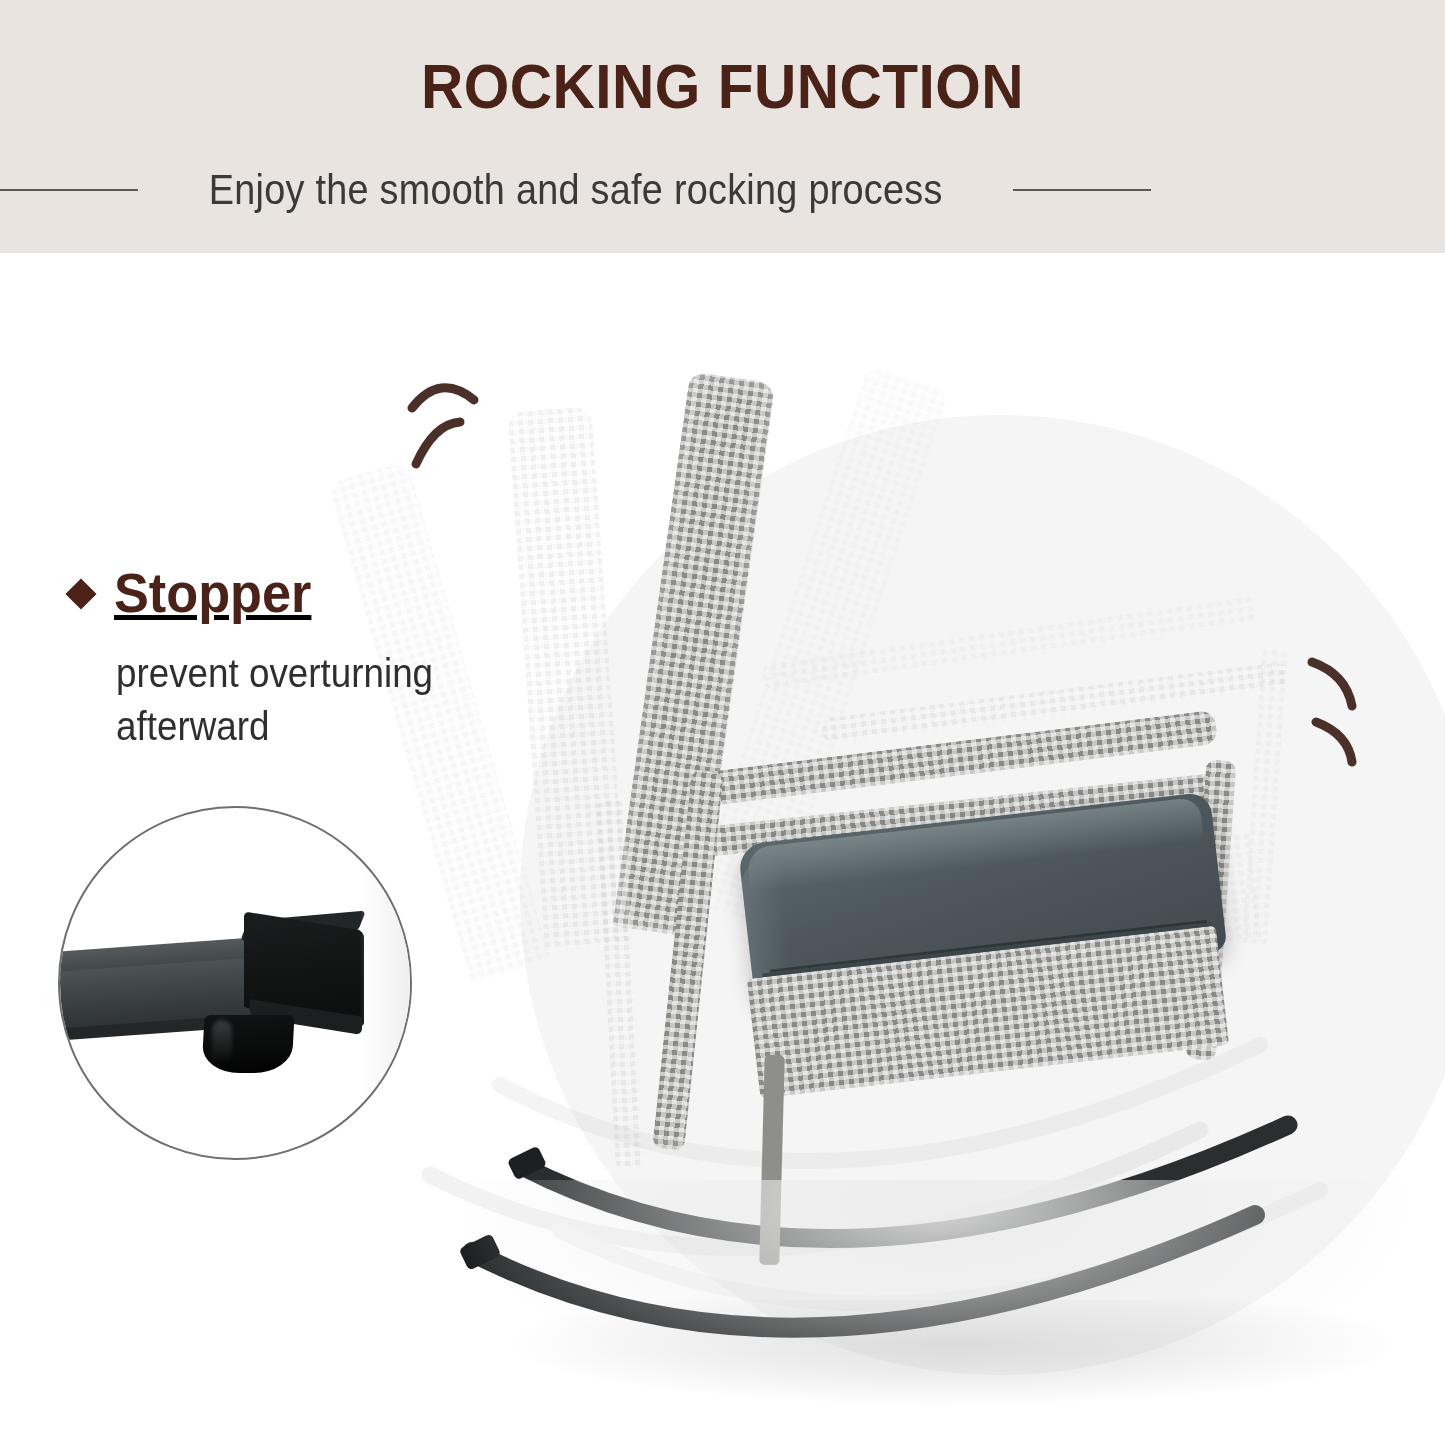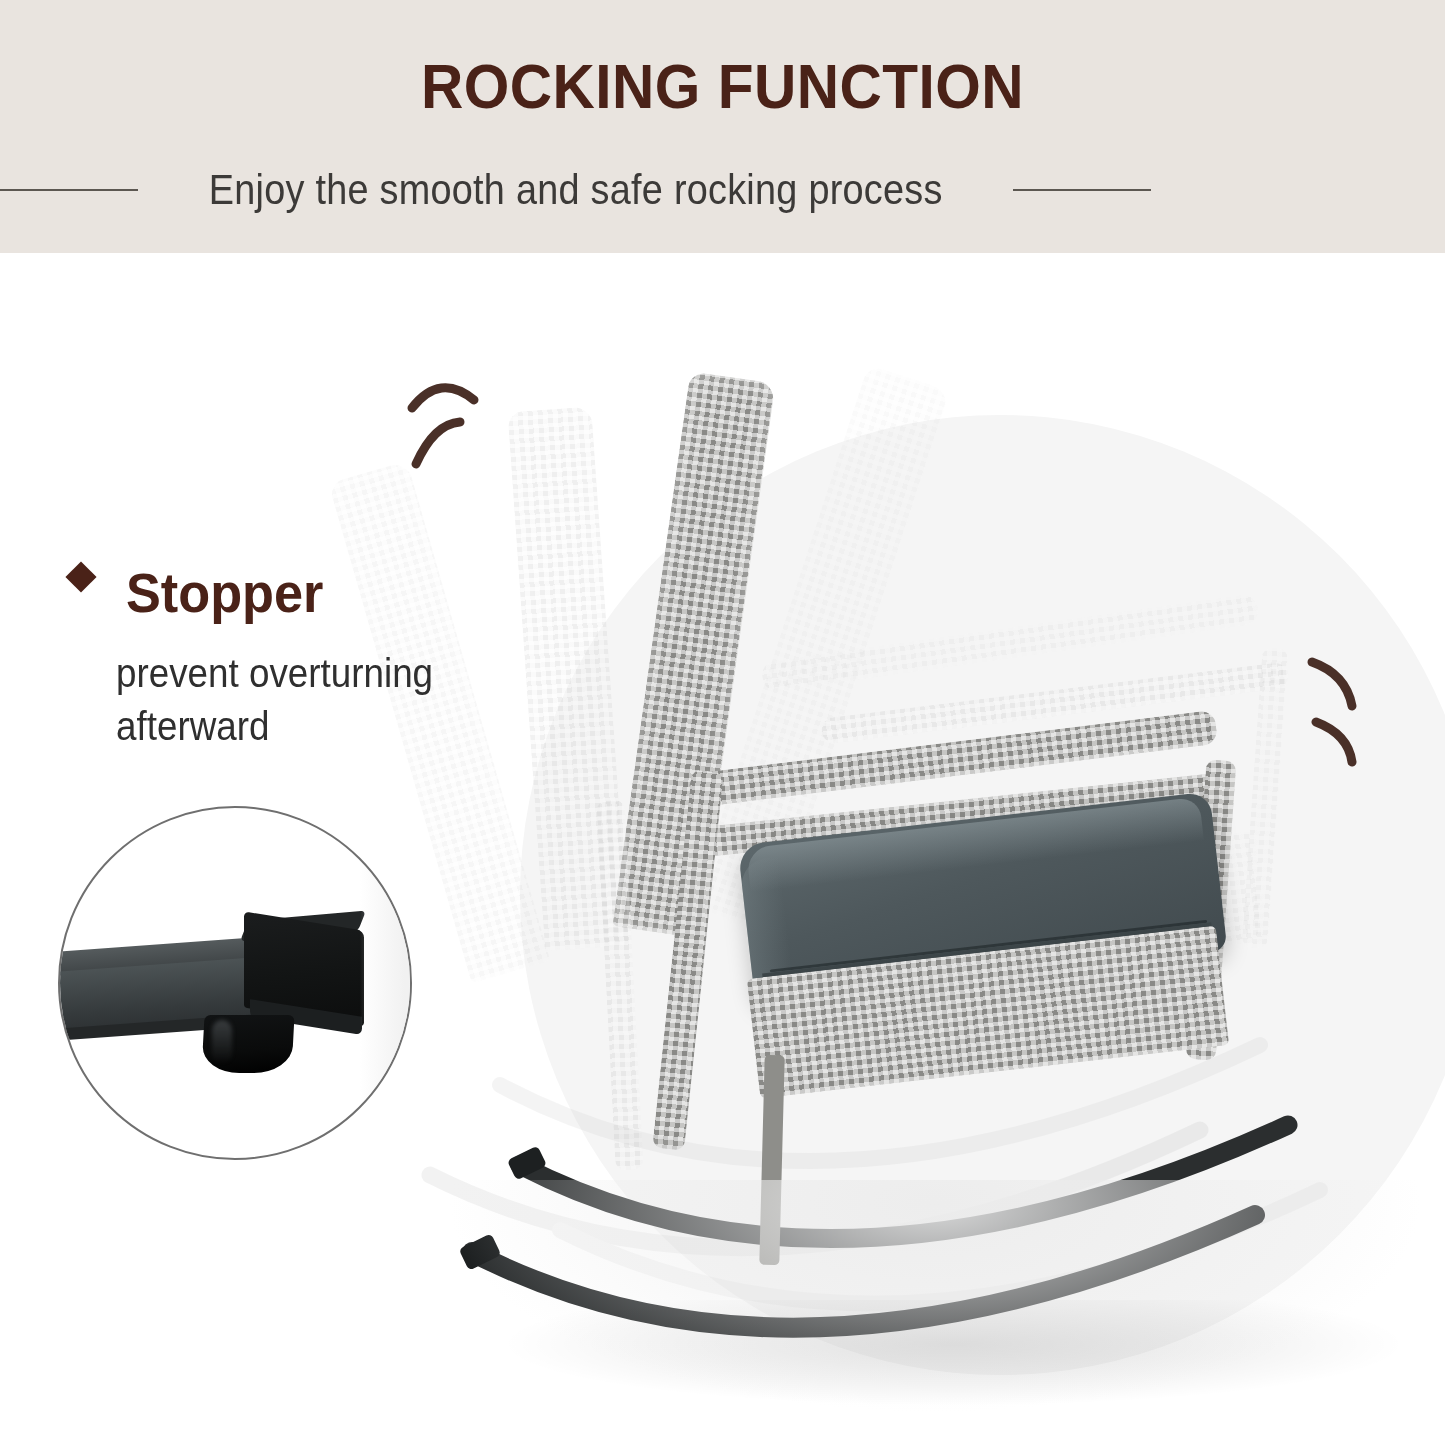--- a/index.html
+++ b/index.html
@@ -21,21 +21,21 @@
       font-family:"Liberation Sans",sans-serif;transform:scaleX(.9);letter-spacing:.3px;}
 
   
   .bg-circle{position:absolute;left:520px;top:415px;width:960px;height:960px;
       border-radius:50%;background:#f5f5f5;}
   .bg-fade{position:absolute;left:430px;top:1180px;width:1010px;height:240px;
       background:radial-gradient(ellipse at 50% 10%,rgba(236,236,236,.9) 0%,rgba(255,255,255,0) 68%);}
 
   
   .callout{position:absolute;left:70px;top:566px;width:470px;}
-  .callout-head{display:flex;gap:34px;}
+  .callout-head{display:flex;align-items:center;gap:22px;text-decoration:underline;}
   .diamond{width:22px;height:22px;background:#4a2218;transform:rotate(45deg);flex:0 0 auto;}
   .callout-title{font-size:55px;font-weight:700;color:#4a2218;line-height:1;
       font-family:"Liberation Sans",sans-serif;transform:scaleX(.95);transform-origin:left center;}
   .callout-desc{margin-top:26px;margin-left:46px;font-size:40px;font-weight:300;
       color:#2f2f2f;line-height:1.32;font-family:"Liberation Sans",sans-serif;
       transform:scaleX(.92);transform-origin:left top;}
 
   
   .inset{position:absolute;left:58px;top:806px;width:350px;height:350px;
       border-radius:50%;border:2px solid #6f6f6f;background:#fff;overflow:hidden;}

